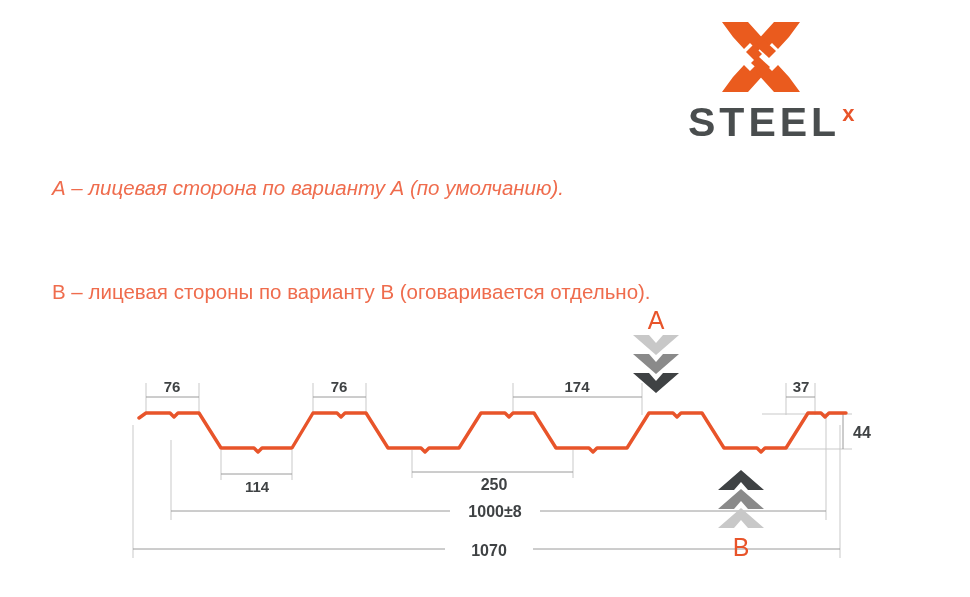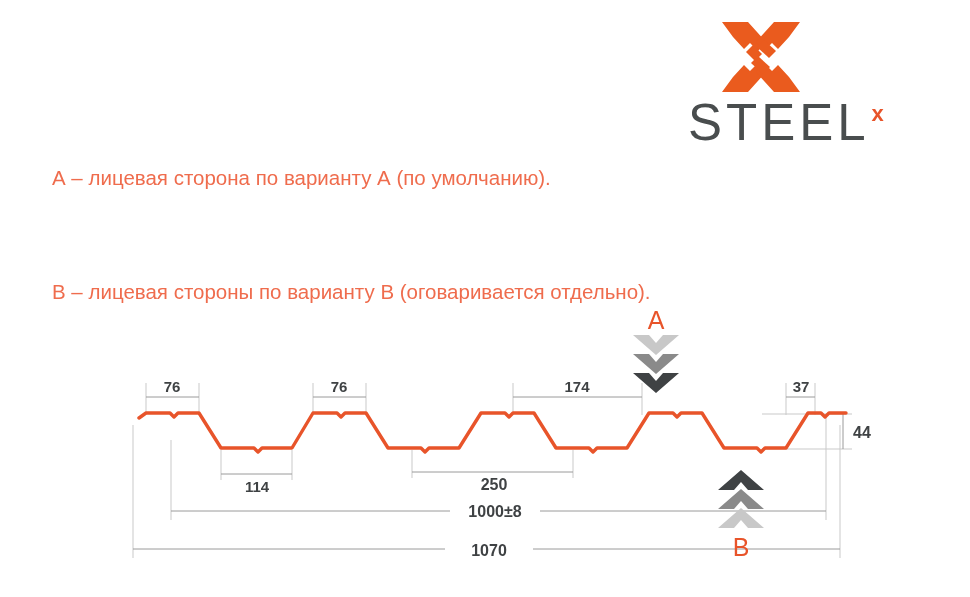--- a/index.html
+++ b/index.html
@@ -34,22 +34,22 @@
   #logo-wordmark {
     position: absolute;
     left: 0px;
     top: 84px;
     width: 215px;
     height: 42px;
     display: flex;
     align-items: flex-start;
   }
   #logo-word-text {
-    font-size: 51px;
-    font-weight: normal;
+    font-size: 41px;
+    font-weight: bold;
     letter-spacing: 4px;
     color: #494d4e;
     line-height: 41px;
     font-family: "Liberation Sans", sans-serif;
   }
   #logo-word-sup {
     font-size: 22px;
     font-weight: bold;
     color: #e8542a;
     line-height: 22px;
@@ -60,21 +60,21 @@
 
   
   .legend-line {
     position: absolute;
     left: 52px;
     font-size: 20.5px;
     color: #ef6c4d;
     white-space: nowrap;
     font-family: "Liberation Sans", sans-serif;
   }
-  #legend-a { top: 166px; }
+  #legend-a { top: 176px; font-style: italic; }
   #legend-b { top: 244px; margin-top: 36px; }
 
   
   #drawing {
     position: absolute;
     left: 0;
     top: 0;
     width: 970px;
     height: 597px;
   }

